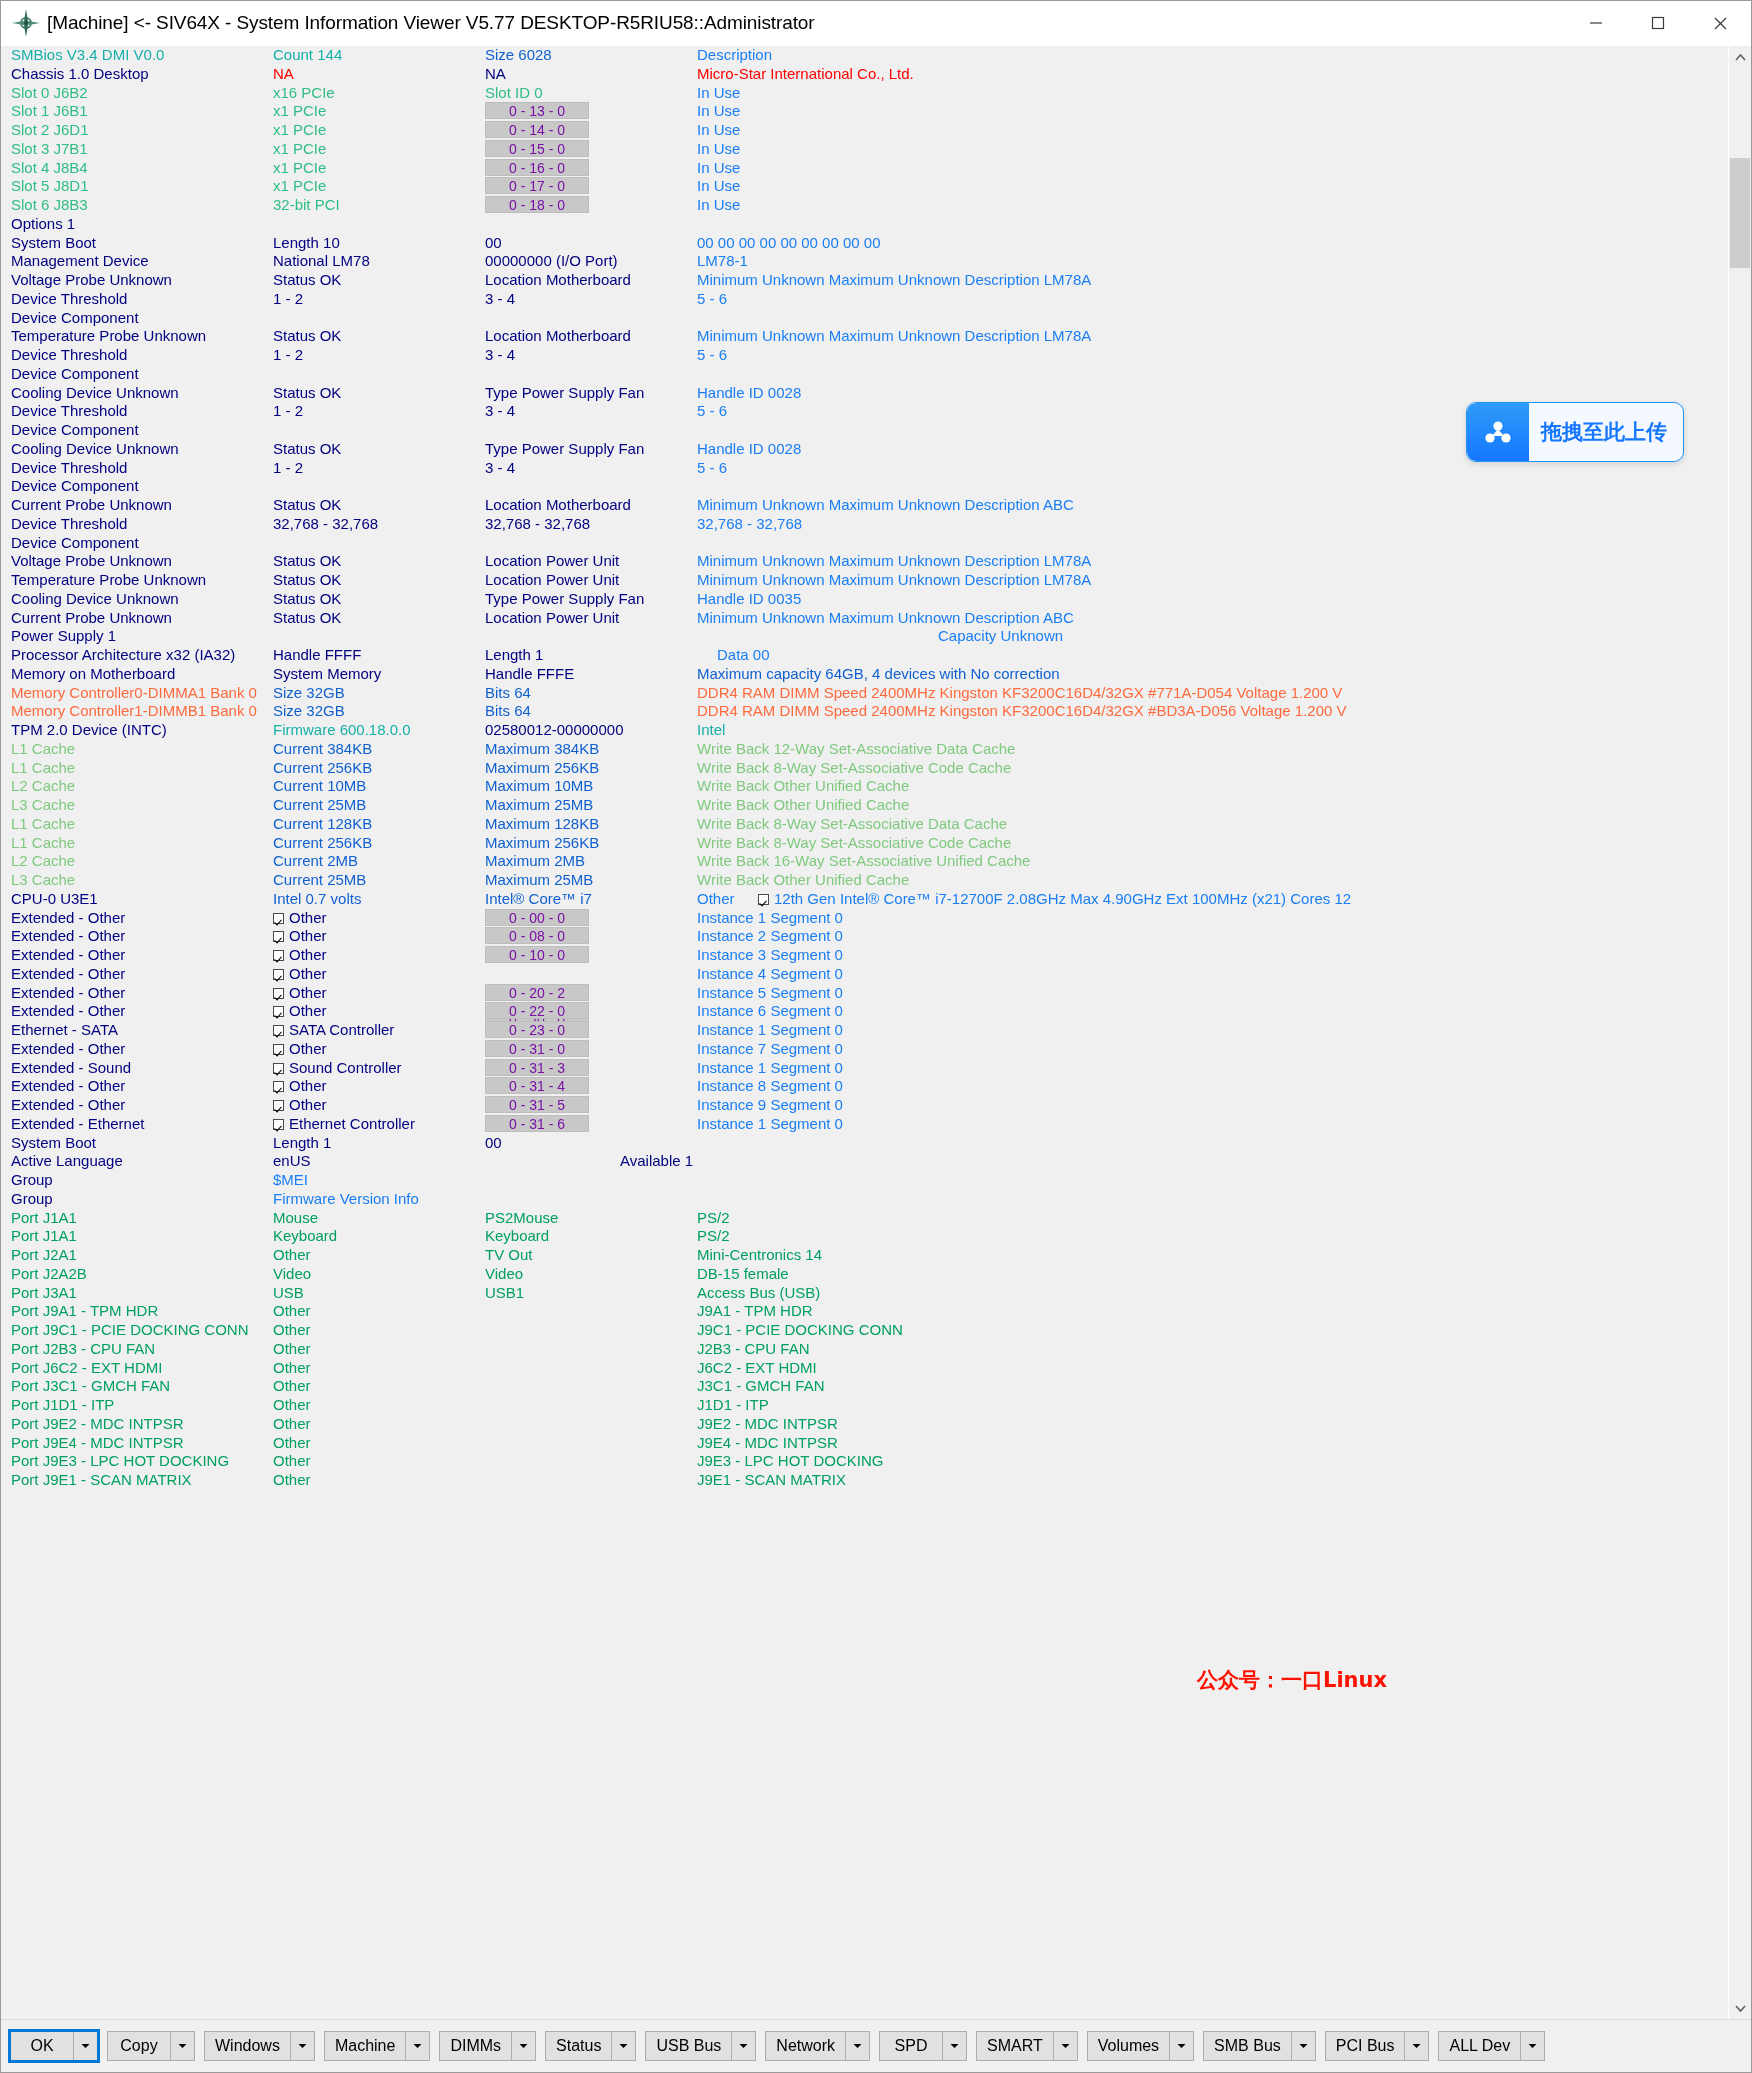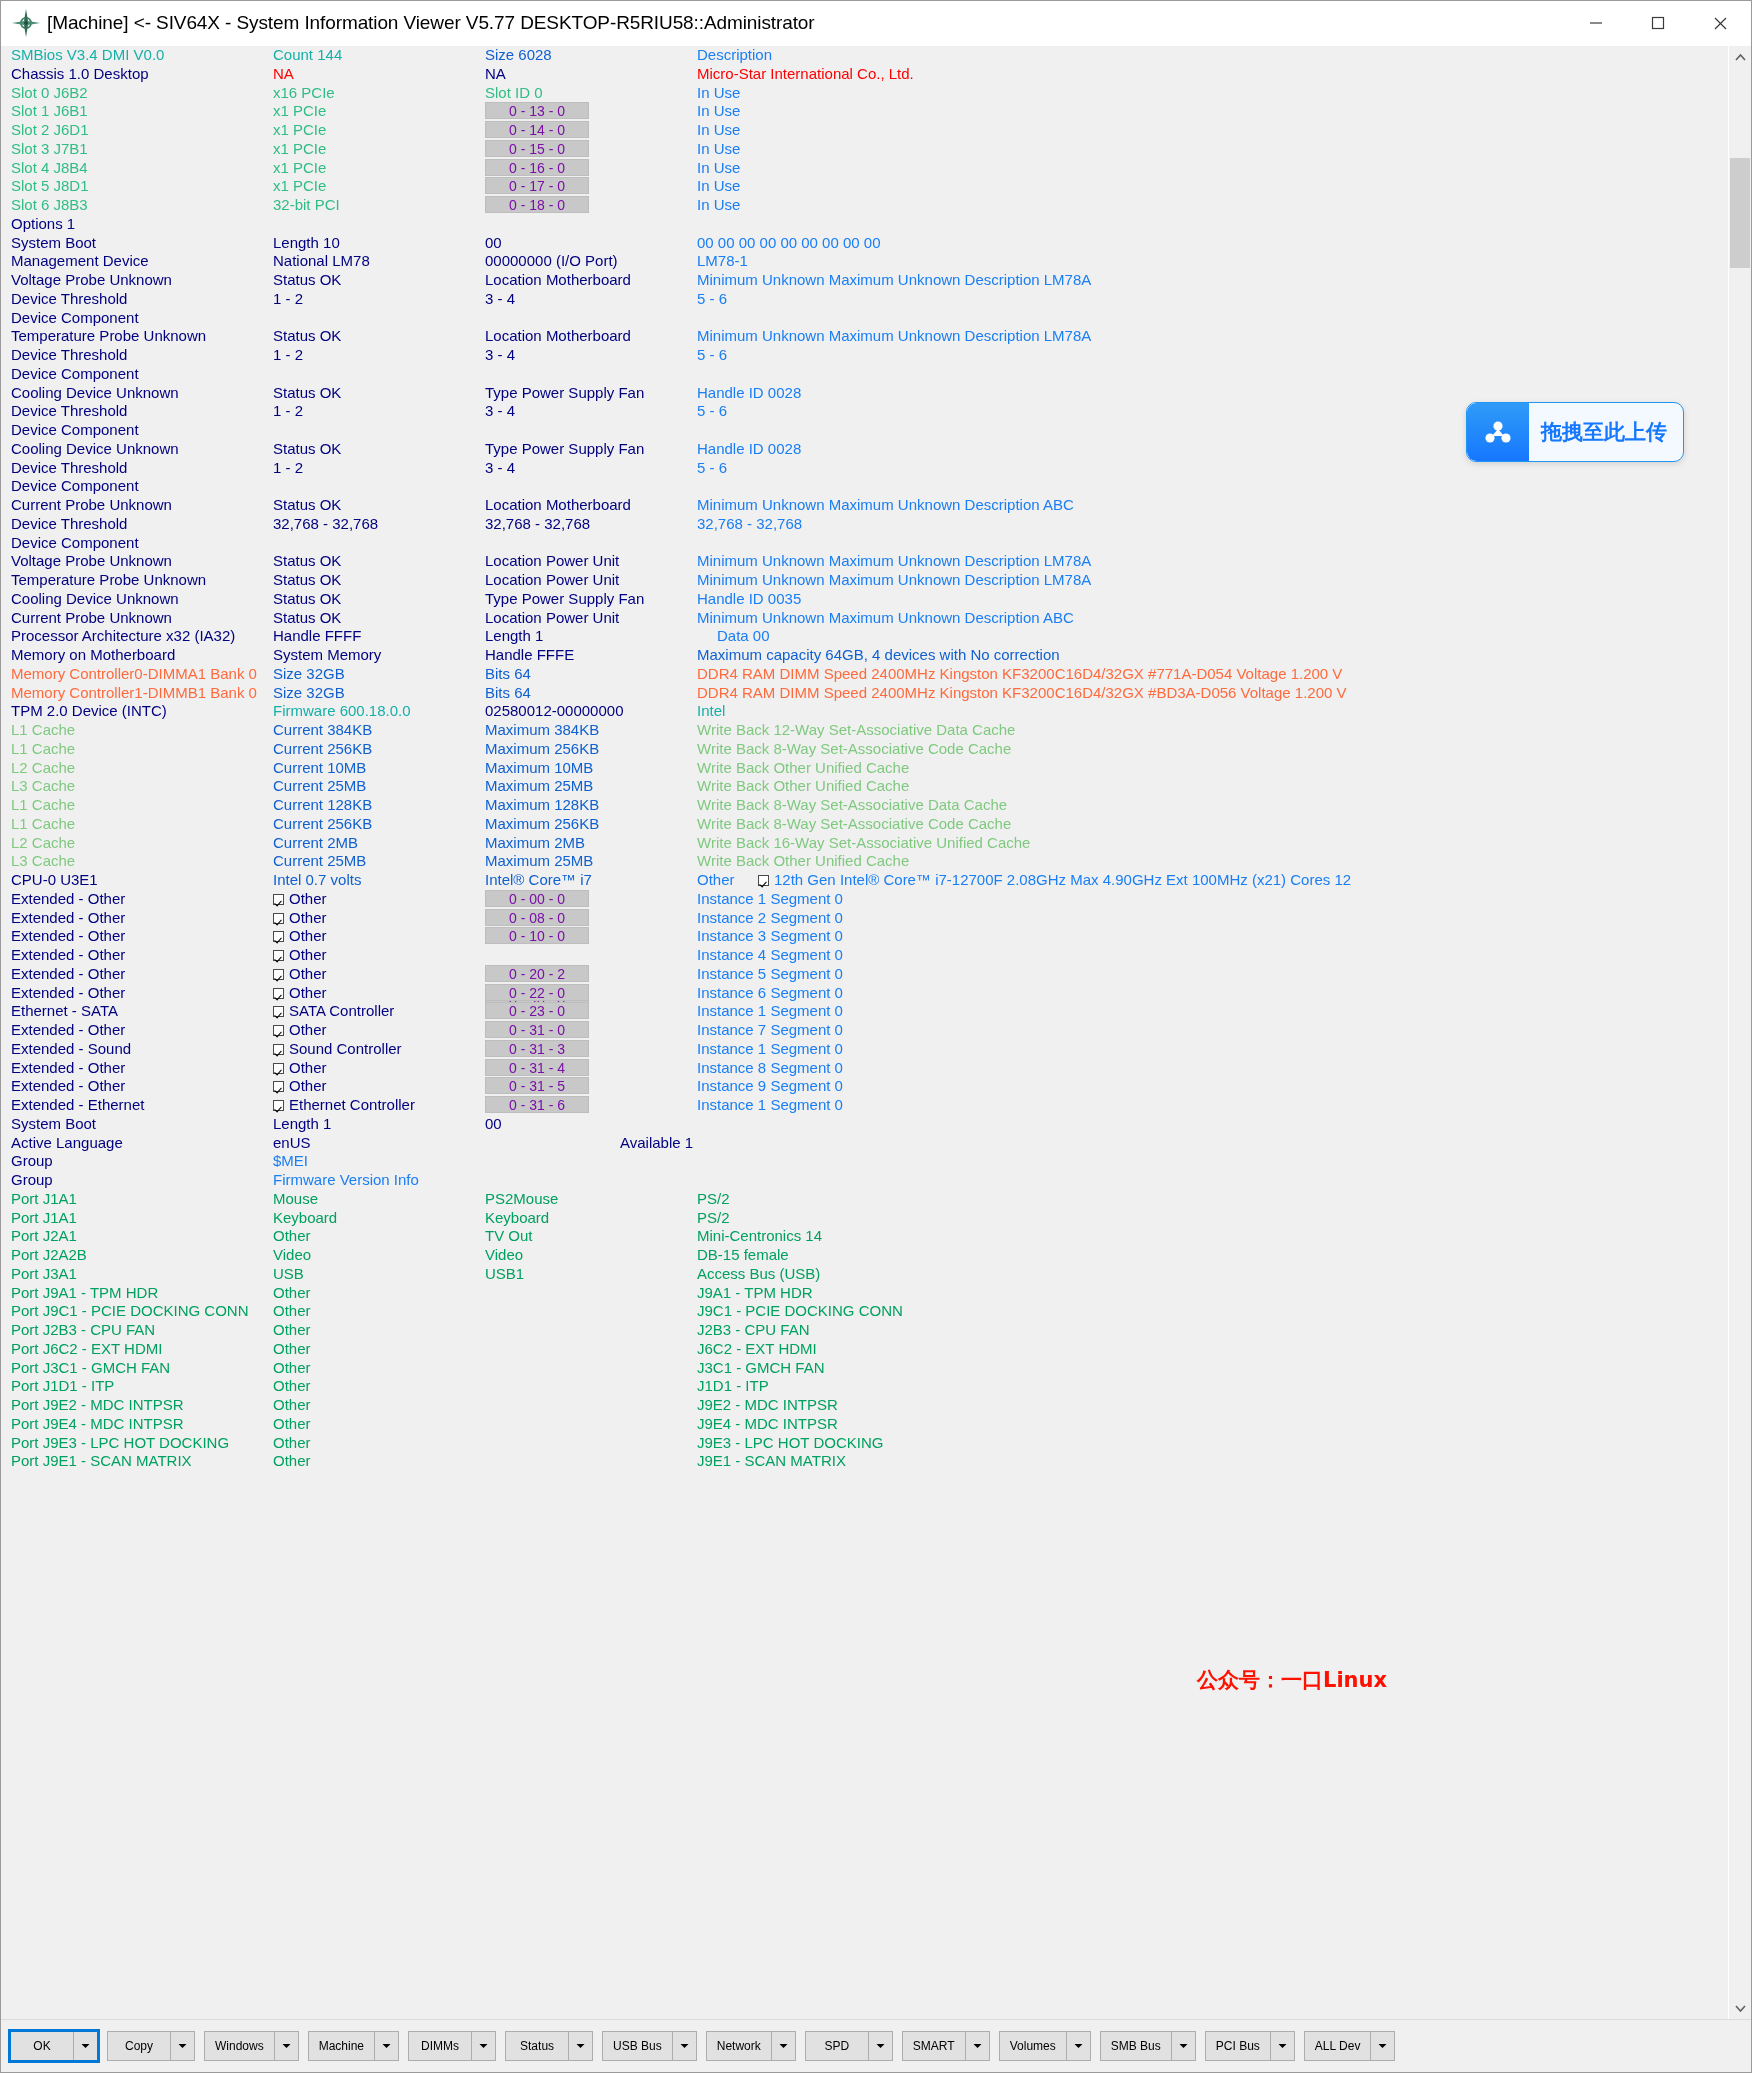--- a/index.html
+++ b/index.html
@@ -115,21 +115,21 @@
     display:flex;align-items:stretch;height:30px;
     border:1px solid #adadad;background:#e1e1e1;
     box-sizing:border-box;
   }
   .btngrp.focus{
     outline:2px solid #0078d7;outline-offset:0px;
     border-color:#0078d7;
   }
   .btngrp .lbl{
     display:flex;align-items:center;justify-content:center;
-    font-size:12px;color:#000000;
+    font-size:16px;color:#000000;
     padding:0 10px;min-width:42px;
   }
   .btngrp .arrow{
     width:23px;display:flex;align-items:center;justify-content:center;
     border-left:1px solid #adadad;
     font-size:9px;color:#000000;
   }
   
   .upload{
     position:absolute;right:67px;top:356px;
@@ -364,20 +364,24 @@
           <div class="cell" style="left: 484px;"><span class="navy">Type Power Supply Fan</span></div>
           <div class="cell" style="left: 696px;"><span class="blue">Handle ID 0035</span></div>
         </div>
         <div class="row">
           <div class="cell" style="left: 10px;"><span class="navy">Current Probe  Unknown</span></div>
           <div class="cell" style="left: 272px;"><span class="navy">Status OK</span></div>
           <div class="cell" style="left: 484px;"><span class="navy">Location Power Unit</span></div>
           <div class="cell" style="left: 696px;"><span class="blue">Minimum  Unknown  Maximum  Unknown  Description ABC</span></div>
         </div>
         <div class="row">
+          <div class="cell" style="left: 10px;"><span class="navy">Power Supply 1</span></div>
+          <div class="cell" style="left: 937px;"><span class="blue">Capacity Unknown</span></div>
+        </div>
+        <div class="row">
           <div class="cell" style="left: 10px;"><span class="navy">Processor Architecture x32 (IA32)</span></div>
           <div class="cell" style="left: 272px;"><span class="navy">Handle FFFF</span></div>
           <div class="cell" style="left: 484px;"><span class="navy">Length 1</span></div>
           <div class="cell" style="left: 696px; margin-left: 20px;"><span class="blue">Data 00</span></div>
         </div>
         <div class="row">
           <div class="cell" style="left: 10px;"><span class="navy">Memory on Motherboard</span></div>
           <div class="cell" style="left: 272px;"><span class="navy">System Memory</span></div>
           <div class="cell" style="left: 484px;"><span class="navy">Handle FFFE</span></div>
           <div class="cell" style="left: 696px;"><span class="bluebold">Maximum capacity 64GB, 4 devices with No correction</span></div>

